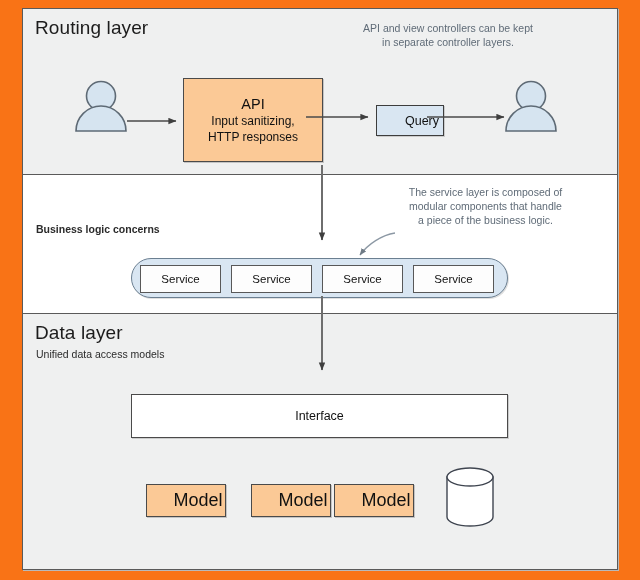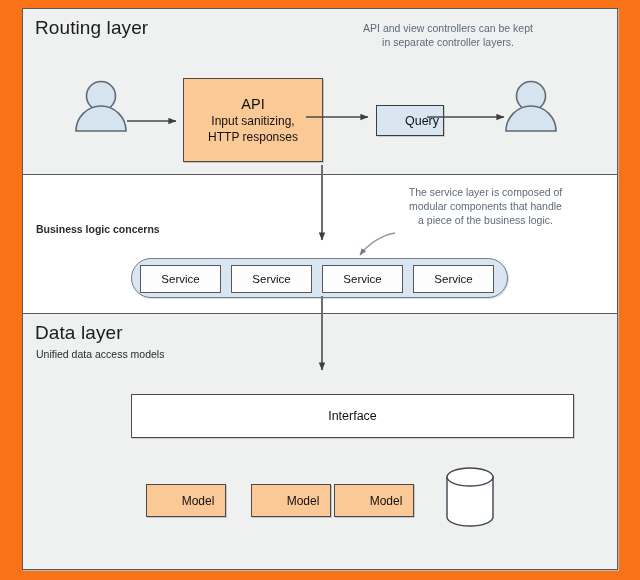--- a/index.html
+++ b/index.html
@@ -93,21 +93,21 @@
   }
   .box-interface {
     background: #ffffff;
     border: 1.4px solid #4a4a4a;
     font-size: 12.5px;
     box-shadow: 1px 1px 0 rgba(0,0,0,0.15);
   }
   .box-model {
     background: #fbc996;
     border: 1.4px solid #4a4a4a;
-    font-size: 12px;
+    font-size: 18px;
     box-shadow: 1px 1px 0 rgba(0,0,0,0.18);
     padding-left: 24px;
   }
 
   .caption {
     position: absolute;
     font-size: 10.5px;
     color: #5f6b77;
     white-space: nowrap;
   }
@@ -176,21 +176,21 @@
         <div class="box box-service" style="left:281px; top:6px; width:81px; height:28px;">
           <span>Service</span>
         </div>
       </div>
     </div>
 
     <div class="layer layer-data">
       <div class="layer-title" style="left:12px; top:8px;">Data layer</div>
       <div class="layer-sub" style="left:13px; top:34px;">Unified data access models</div>
 
-      <div class="box box-interface" style="left:108px; top:80px; width:443px; height:44px;">
+      <div class="box box-interface" style="left:108px; top:80px; width:377px; height:44px;">
         <span>Interface</span>
       </div>
 
 
       <div class="box box-model" style="left:123px; top:170px; width:80px; height:33px;">
         <span>Model</span>
       </div>
       <div class="box box-model" style="left:228px; top:170px; width:80px; height:33px;">
         <span>Model</span>
       </div>

